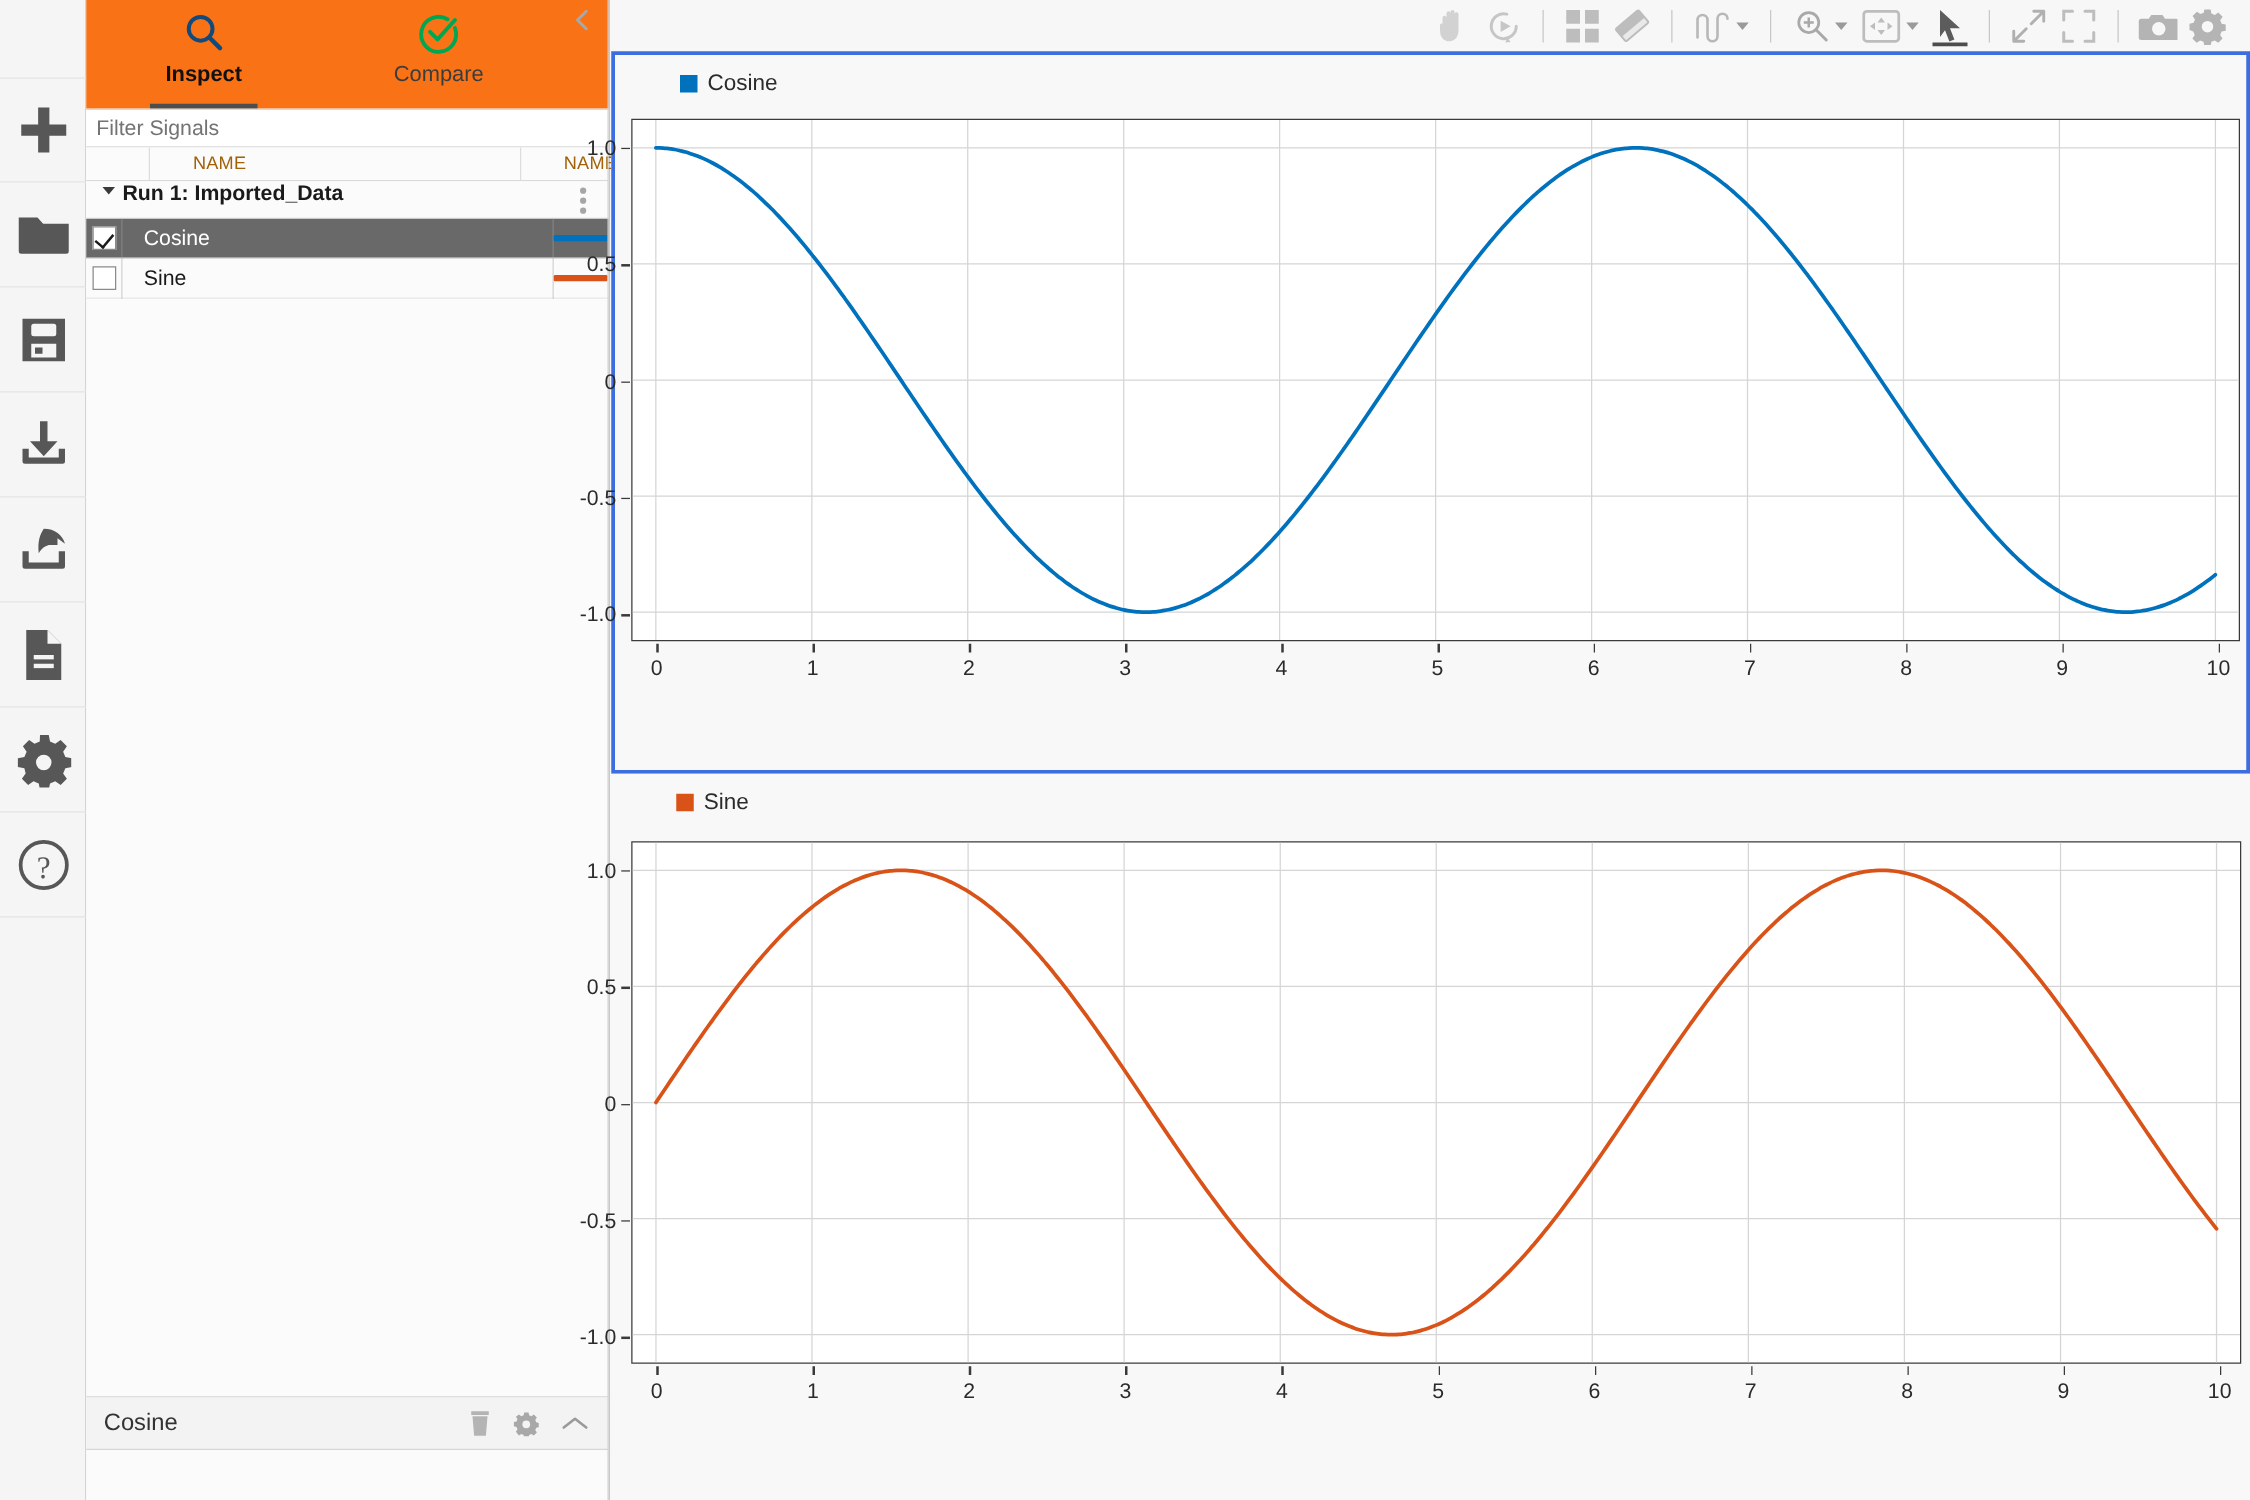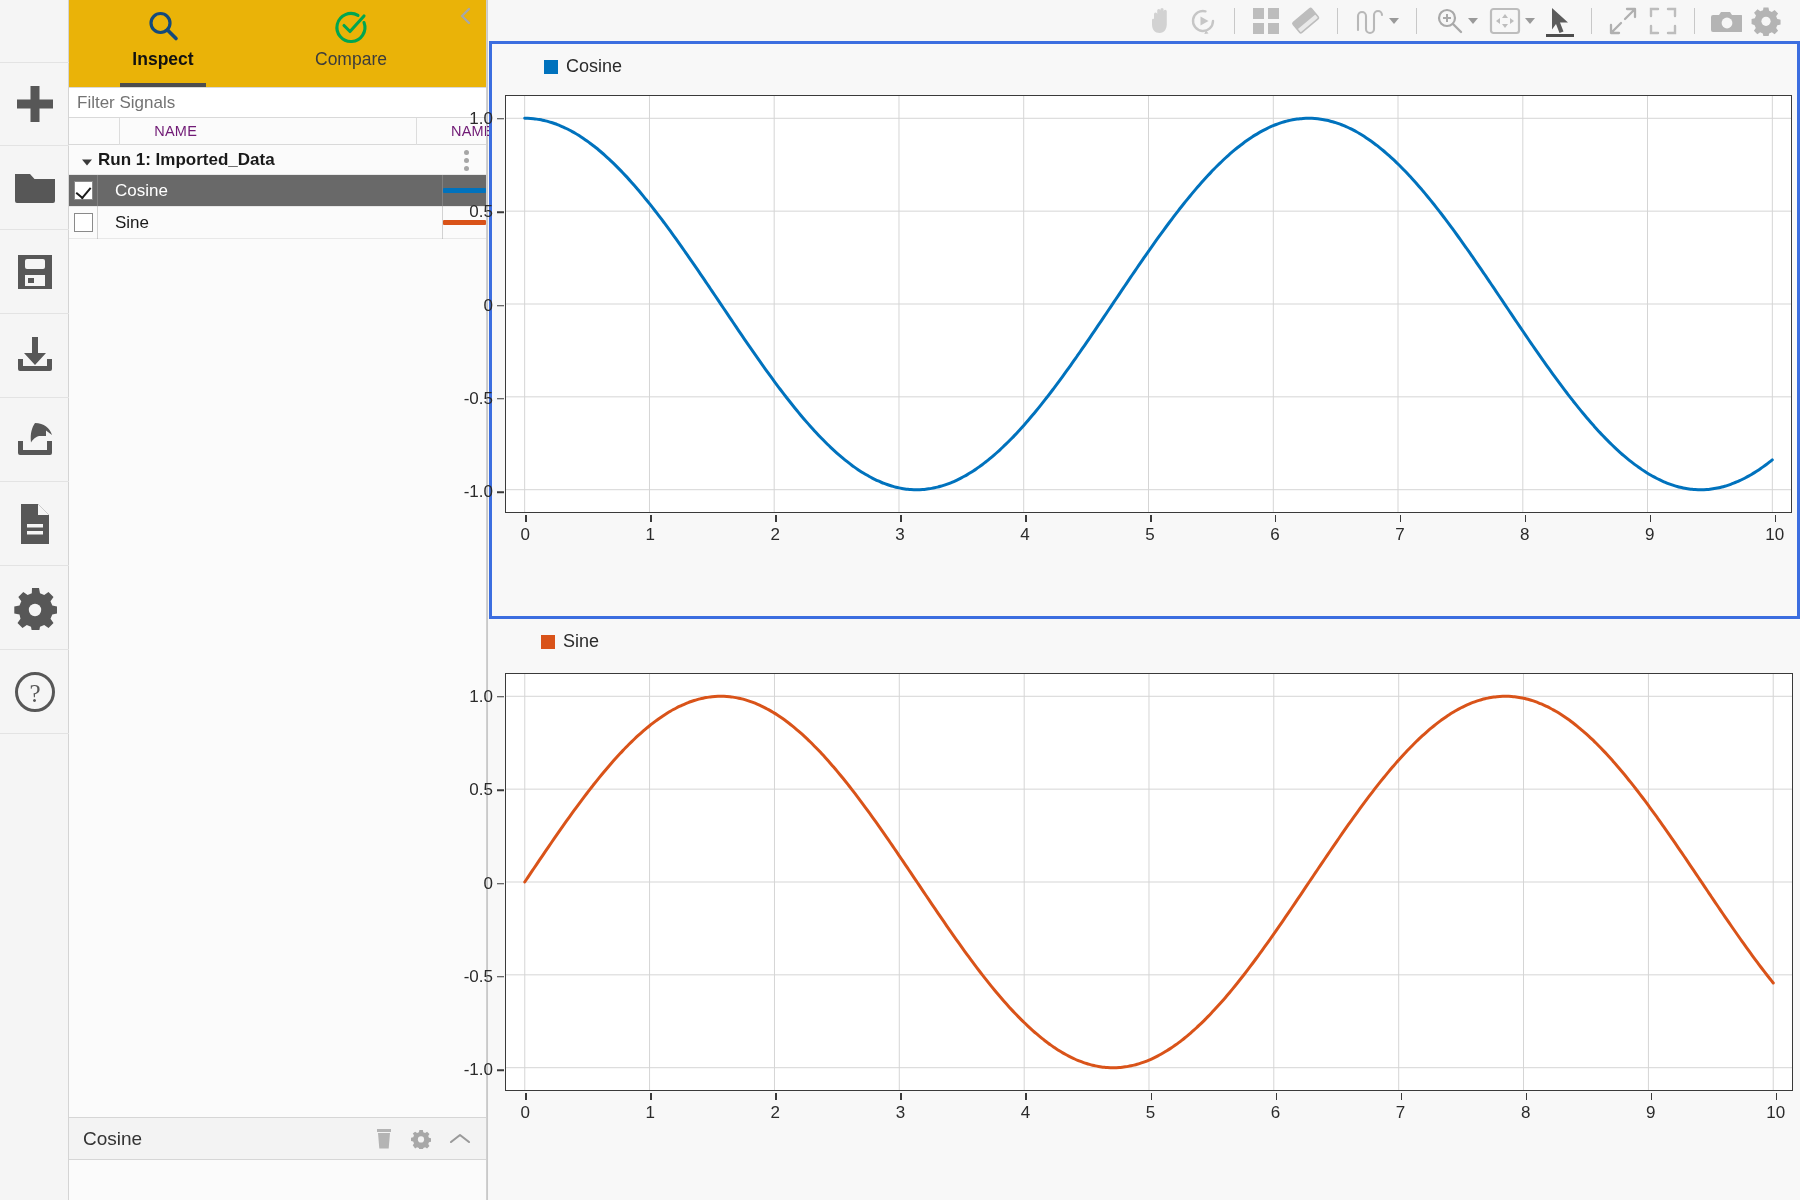--- a/index.html
+++ b/index.html
@@ -38,21 +38,21 @@
   #sidepanel {
     position: absolute; left: 69px; top: 0;
     width: 419px; height: 1200px;
     background: #fbfbfb;
     border-right: 1px solid #c9c9c9;
   }
   #tabstrip {
     position: relative;
     height: 87px;
     display: flex;
-    background: #eab308;
+    background: #f97316;
   }
   .tab {
     width: 188px;
     display: flex; flex-direction: column;
     align-items: center; justify-content: flex-start;
     padding-top: 6px;
     cursor: pointer;
     position: relative;
   }
   .tab .tab-ico { height: 42px; display:flex; align-items:center; }
@@ -102,38 +102,38 @@
   #table-head {
     position: absolute; left: 0; top: 118px;
     width: 418px; height: 27px;
     background: #fbfbfb;
     border-bottom: 1px solid #d9d9d9;
     display: flex;
     align-items: center;
   }
   #table-head .hcell {
     font-size: 14.5px;
-    color: #701a75;
+    color: #a16207;
     letter-spacing: 0.2px;
     height: 27px;
     display: flex; align-items: center;
     padding-left: 7px;
     margin-left: 27px;
   }
   .hc-check { width: 29px; border-right: 1px solid #dddddd; }
   .hc-name  { width: 345px; border-right: 1px solid #dddddd; }
   .hc-line  { width: 43px; }
 
   
   #run-row {
     position: absolute; left: 0; top: 145px;
     width: 418px; height: 30px;
     background: #fbfbfb;
     border-bottom: 1px solid #e8e8e8;
-    display: flex; align-items: center;
+    display: flex; align-items: flex-start;
     cursor: pointer;
   }
   #run-caret {
     margin-left: 12px; margin-right: 5px;
     width: 12px; height: 12px;
   }
   #run-label {
     font-size: 17px; font-weight: bold; color: #1a1a1a;
   }
   #run-menu {

